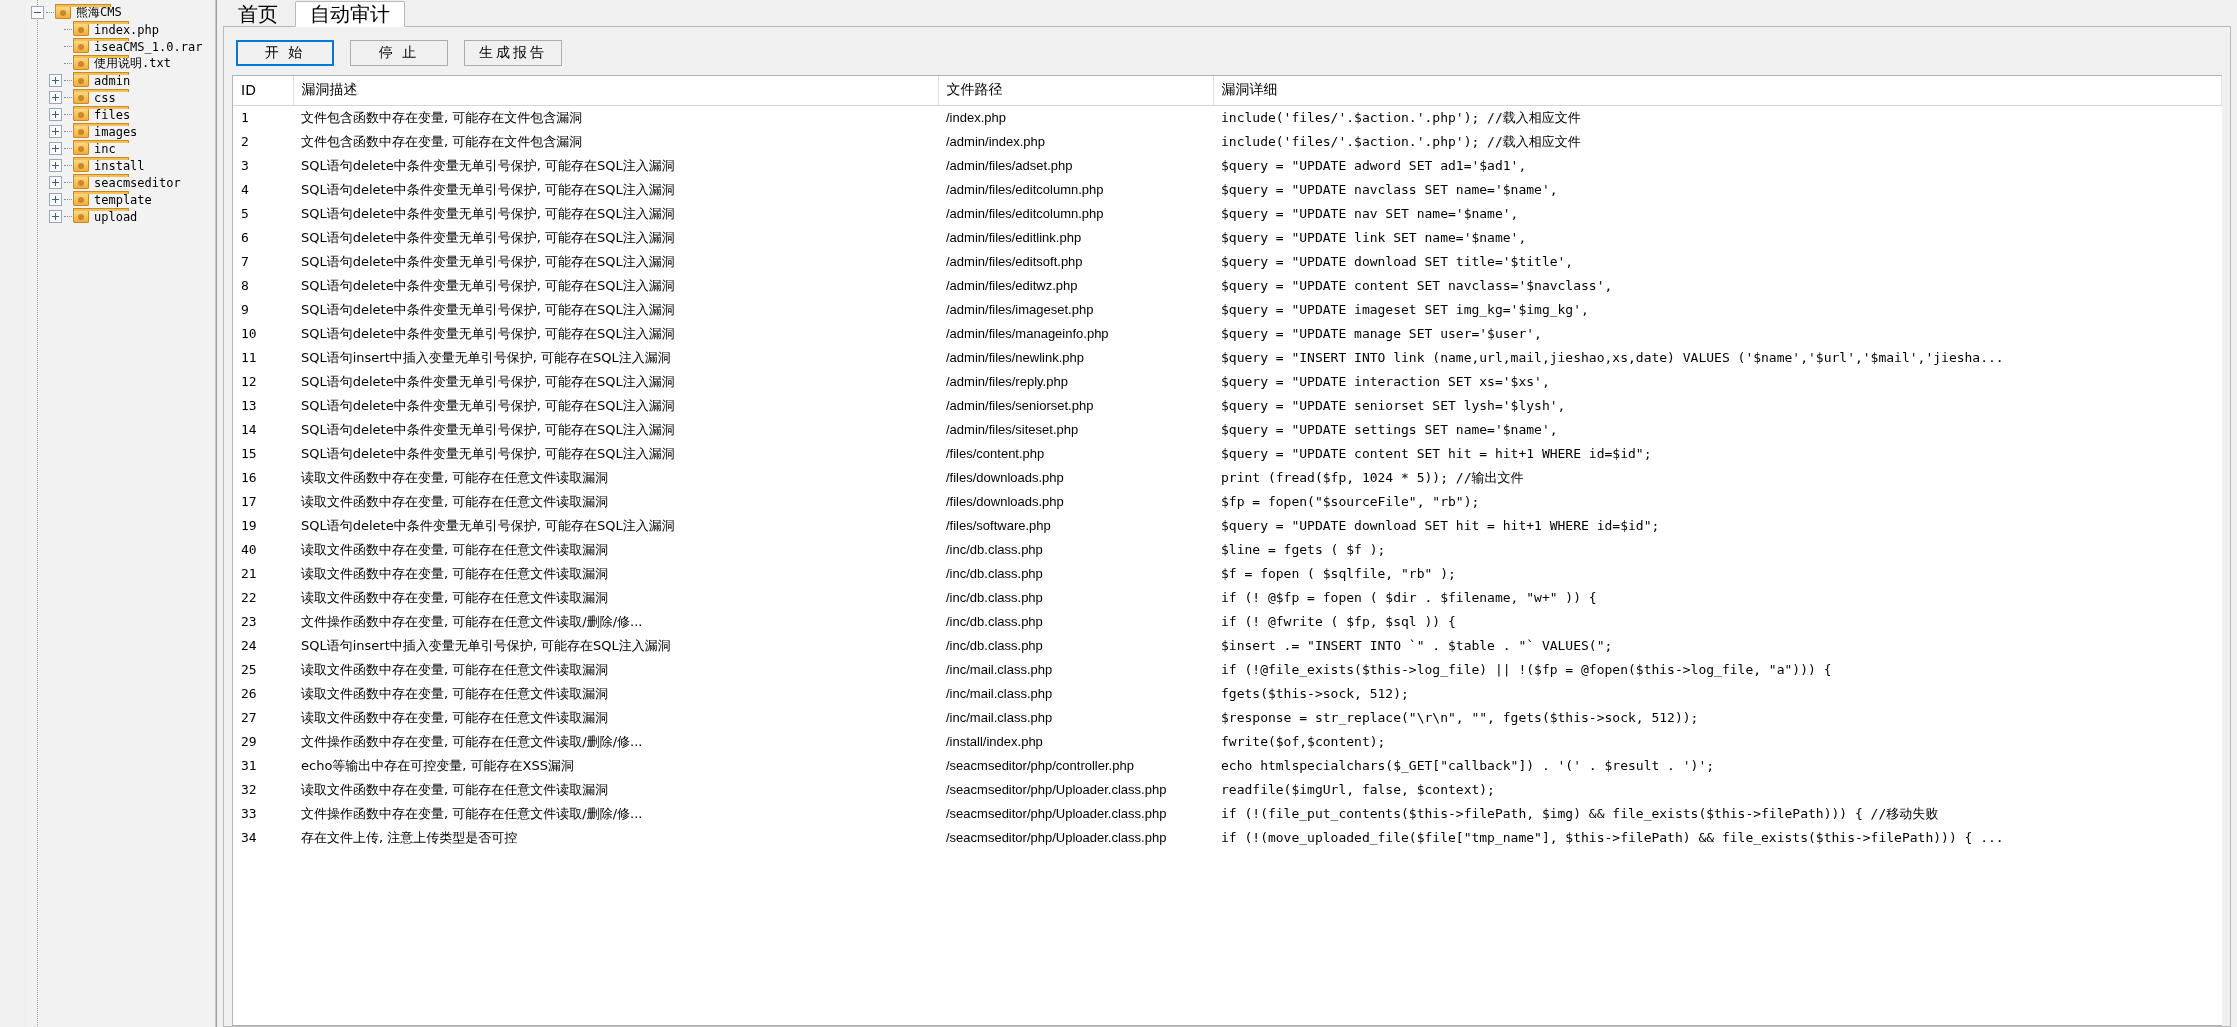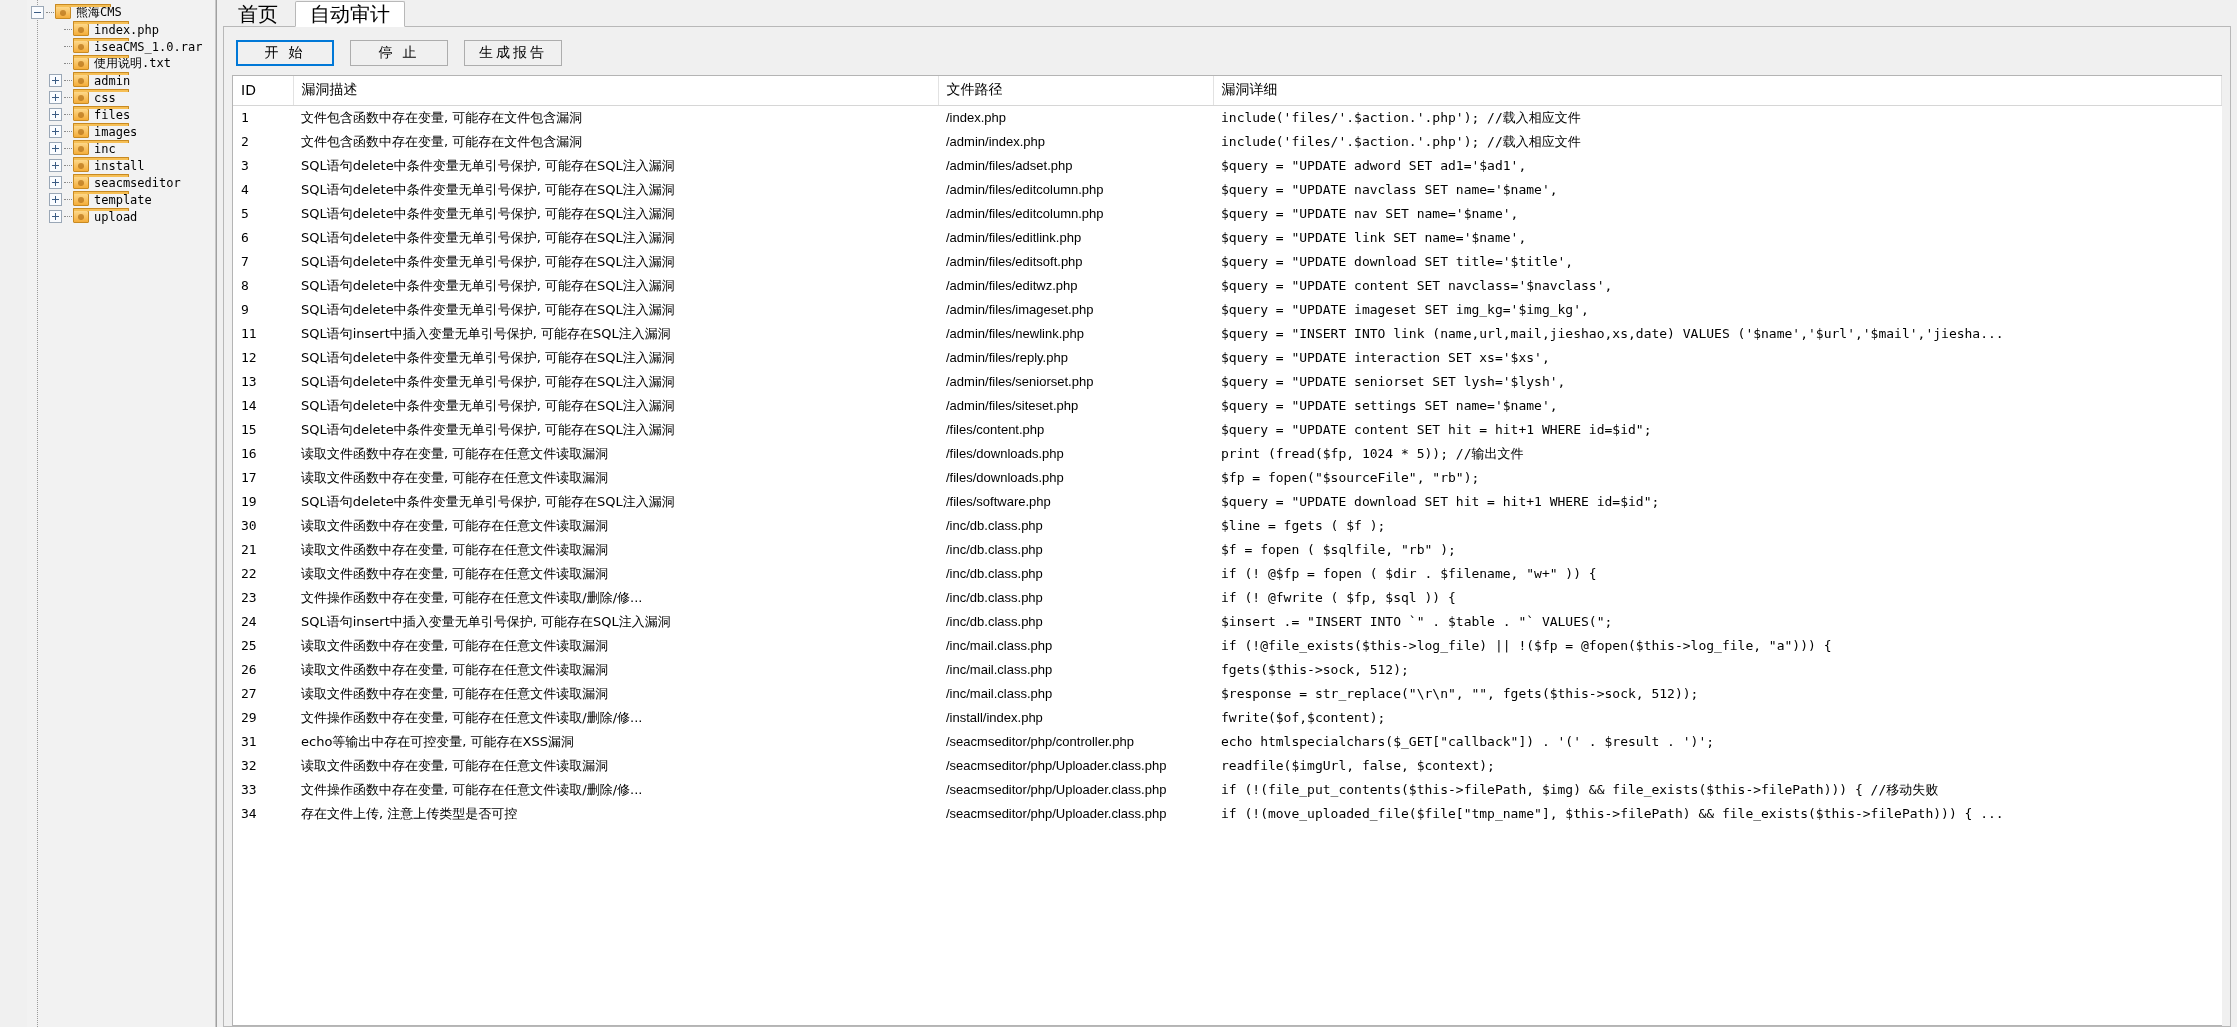--- a/index.html
+++ b/index.html
@@ -183,21 +183,21 @@
     gap: 16px;
     padding: 4px 2px 8px 4px;
     height: 40px;
     flex: 0 0 auto;
   }
   .btn {
     height: 26px;
     min-width: 98px;
     padding: 0 0;
     font-size: 14px;
-    font-family: Liberation Sans, sans-serif;
+    font-family: Liberation Serif, serif;
     color: #000;
     background: #f0f0f0;
     border: 1px solid #adadad;
     display: flex;
     align-items: center;
     justify-content: center;
     letter-spacing: 3px;
     cursor: default;
   }
   .btn.primary {
@@ -473,20 +473,26 @@
                 <td class="col-path">/admin/files/editwz.php</td>
                 <td class="col-det">$query = "UPDATE content SET navclass='$navclass',</td>
               </tr>
               <tr>
                 <td class="col-id">9</td>
                 <td class="col-desc">SQL语句delete中条件变量无单引号保护, 可能存在SQL注入漏洞</td>
                 <td class="col-path">/admin/files/imageset.php</td>
                 <td class="col-det">$query = "UPDATE imageset SET img_kg='$img_kg',</td>
               </tr>
               <tr>
+                <td class="col-id">10</td>
+                <td class="col-desc">SQL语句delete中条件变量无单引号保护, 可能存在SQL注入漏洞</td>
+                <td class="col-path">/admin/files/manageinfo.php</td>
+                <td class="col-det">$query = "UPDATE manage SET user='$user',</td>
+              </tr>
+              <tr>
                 <td class="col-id">11</td>
                 <td class="col-desc">SQL语句insert中插入变量无单引号保护, 可能存在SQL注入漏洞</td>
                 <td class="col-path">/admin/files/newlink.php</td>
                 <td class="col-det">$query = "INSERT INTO link (name,url,mail,jieshao,xs,date) VALUES ('$name','$url','$mail','jiesha...</td>
               </tr>
               <tr>
                 <td class="col-id">12</td>
                 <td class="col-desc">SQL语句delete中条件变量无单引号保护, 可能存在SQL注入漏洞</td>
                 <td class="col-path">/admin/files/reply.php</td>
                 <td class="col-det">$query = "UPDATE interaction SET xs='$xs',</td>
@@ -521,21 +527,21 @@
                 <td class="col-path">/files/downloads.php</td>
                 <td class="col-det">$fp = fopen("$sourceFile", "rb");</td>
               </tr>
               <tr>
                 <td class="col-id">19</td>
                 <td class="col-desc">SQL语句delete中条件变量无单引号保护, 可能存在SQL注入漏洞</td>
                 <td class="col-path">/files/software.php</td>
                 <td class="col-det">$query = "UPDATE download SET hit = hit+1 WHERE id=$id";</td>
               </tr>
               <tr>
-                <td class="col-id">30</td>
+                <td class="col-id">40</td>
                 <td class="col-desc">读取文件函数中存在变量, 可能存在任意文件读取漏洞</td>
                 <td class="col-path">/inc/db.class.php</td>
                 <td class="col-det">$line = fgets ( $f );</td>
               </tr>
               <tr>
                 <td class="col-id">21</td>
                 <td class="col-desc">读取文件函数中存在变量, 可能存在任意文件读取漏洞</td>
                 <td class="col-path">/inc/db.class.php</td>
                 <td class="col-det">$f = fopen ( $sqlfile, "rb" );</td>
               </tr>

